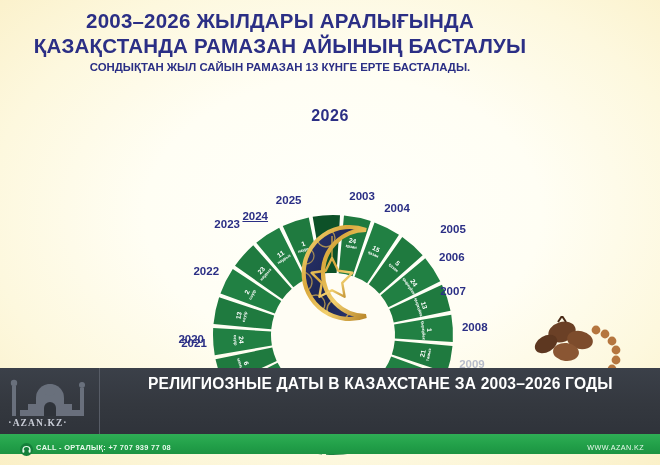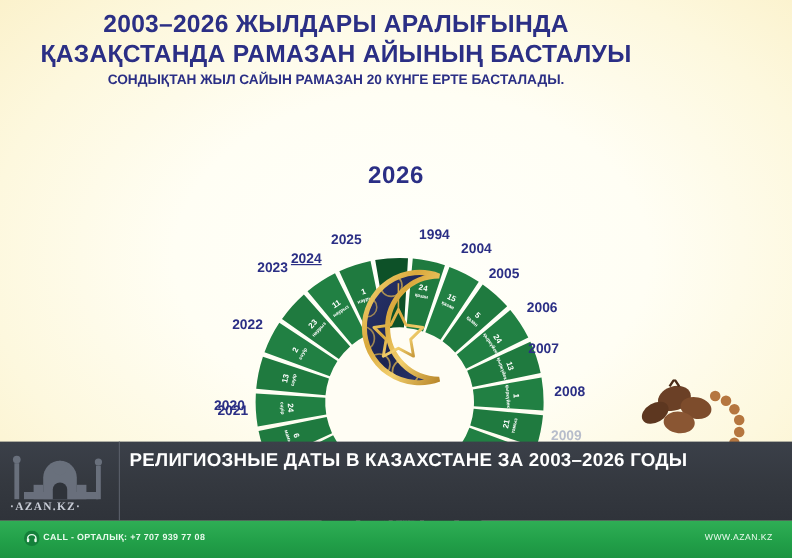--- a/index.html
+++ b/index.html
@@ -25,22 +25,22 @@
   }
   
   #wheel{position:absolute;left:185;top:0;width:660px;height:465px;}
   #wheel svg{position:absolute;left:0;top:0;}
   .yr{
     position:absolute;color:#2b2f85;font-weight:bold;font-size:11.5px;
     white-space:nowrap;transform:translate(-50%,-50%);
   }
   .yr.faded{color:#7e8ab0;opacity:.55;}
   .big-year{
-    position:absolute;left:330px;top:147px;transform:translate(-50%,-50%);
-    color:#2b2f85;font-weight:bold;font-size:20px;letter-spacing:.5px;
+    position:absolute;left:330px;top:116px;transform:translate(-50%,-50%);
+    color:#2b2f85;font-weight:bold;font-size:16px;letter-spacing:.5px;
   }
   .seg-lab{
     position:absolute;transform-origin:50% 50%;
     color:#ffffff;text-align:center;white-space:nowrap;pointer-events:none;
   }
   .seg-lab .d{display:block;font-size:6.6px;font-weight:bold;line-height:7px;}
   .seg-lab .m{display:block;font-size:4.1px;font-weight:bold;line-height:5px;}
   
   #moon{position:absolute;left:282px;top:216px;width:104px;height:114px;}
   
@@ -55,48 +55,48 @@
     border-right:1px solid #575c66;box-sizing:border-box;
   }
   #logo .nm{
     position:absolute;left:0;bottom:6px;width:76px;text-align:center;
     color:#c8ccd6;font-size:9.5px;font-weight:bold;letter-spacing:1.1px;
     font-family:"Liberation Serif", serif;
   }
   #foot-txt{position:absolute;left:108px;top:374px;width:548px;}
   #foot-txt .t1{
     color:#ffffff;font-weight:bold;font-size:15.6px;letter-spacing:.2px;
-    white-space:nowrap;line-height:20px;
+    white-space:nowrap;line-height:20px;margin-left:40px;
   }
   #foot-txt .t2{
     margin-top:5px;color:#e6e8ec;font-size:11.6px;white-space:nowrap;line-height:15px;
   }
   #greenbar{
-    position:absolute;left:0;top:434px;width:660px;height:31px;
+    position:absolute;left:0;top:434px;width:660px;height:20px;
     background:linear-gradient(180deg,#2fae55 0%,#22a049 55%,#1c9342 100%);
   }
   #greenbar .call{
     position:absolute;left:36px;top:9px;color:#eafbee;font-size:7.4px;
     font-weight:bold;letter-spacing:.3px;white-space:nowrap;
   }
   #greenbar .web{
     position:absolute;right:16px;top:9px;color:#eafbee;font-size:7.2px;
     font-weight:normal;letter-spacing:.4px;
   }
   #greenbar .ic{position:absolute;left:20px;top:8px;}
 </style>
 </head>
 <body>
 
 <div id="stage">
 
   <div class="hdr">
     <div class="l1">2003–2026 ЖЫЛДАРЫ АРАЛЫҒЫНДА</div>
     <div class="l2">ҚАЗАҚСТАНДА РАМАЗАН АЙЫНЫҢ БАСТАЛУЫ</div>
-    <div class="sub" style="margin-top:1px">СОНДЫҚТАН ЖЫЛ САЙЫН РАМАЗАН 20 КҮНГЕ ЕРТЕ БАСТАЛАДЫ.</div>
+    <div class="sub" style="margin-top:1px">СОНДЫҚТАН ЖЫЛ САЙЫН РАМАЗАН 13 КҮНГЕ ЕРТЕ БАСТАЛАДЫ.</div>
   </div>
 
   <div class="big-year">2026</div>
 
   <div id="wheel" style="left:0">
     <svg width="660" height="465" viewBox="0 0 660 465">
       <g id="seg-group">
           <path d="M312.67805953811705 216.73327291303067 A120 120 0 0 1 340.0122267021896 215.20505571320174 L336.6229837961313 273.1059454518209 A62 62 0 0 0 322.5003307613605 273.8955243383992 Z" fill="#0d5128"></path>
           <circle cx="333" cy="335" r="62" fill="#fffdf4"></circle>
           <path d="M282.7608314955087 226.02281914099024 A120 120 0 0 1 308.7680777830199 217.4720716354184 L320.48017352122696 274.27723701163285 A62 62 0 0 0 307.04309627267946 278.6951232228449 Z" fill="#1f7a3f"></path>
@@ -228,23 +228,23 @@
         <div class="yr" style="left: 227.142px; top: 224px;">2023</div>
         <div class="yr" style="left: 206.253px; top: 270.975px;">2022</div>
         <div class="yr" style="left: 194px; top: 305.962px; margin-top: 37px;">2021</div>
         <div class="yr" style="left: 191.221px; top: 339px;">2020</div>
         <div class="yr faded" style="left: 198.104px; top: 379.352px;">2019</div>
         <div class="yr faded" style="left: 459.747px; top: 399.025px;">2010</div>
         <div class="yr faded" style="left: 471.999px; top: 364.038px;">2009</div>
         <div class="yr" style="left: 474.779px; top: 327.073px;">2008</div>
         <div class="yr" style="left: 453px; top: 290.648px;">2007</div>
         <div class="yr" style="left: 451.821px; top: 257.246px;">2006</div>
-        <div class="yr" style="left: 420px; top: 229.142px;">2005</div>
+        <div class="yr" style="left: 453px; top: 229.142px;">2005</div>
         <div class="yr" style="left: 397.025px; top: 208.253px;">2004</div>
-        <div class="yr" style="left: 362.038px; top: 196.001px;">1994</div>
+        <div class="yr" style="left: 362.038px; top: 196.001px;">2003</div>
       </div>
   </div>
 
   <div id="moon">
     <svg width="104" height="114" viewBox="0 0 104 114">
       <defs>
         <linearGradient id="gold" x1="0" y1="0" x2="1" y2="1">
           <stop offset="0%" stop-color="#f6d87a"></stop>
           <stop offset="35%" stop-color="#d9a83c"></stop>
           <stop offset="65%" stop-color="#f2cf6d"></stop>

